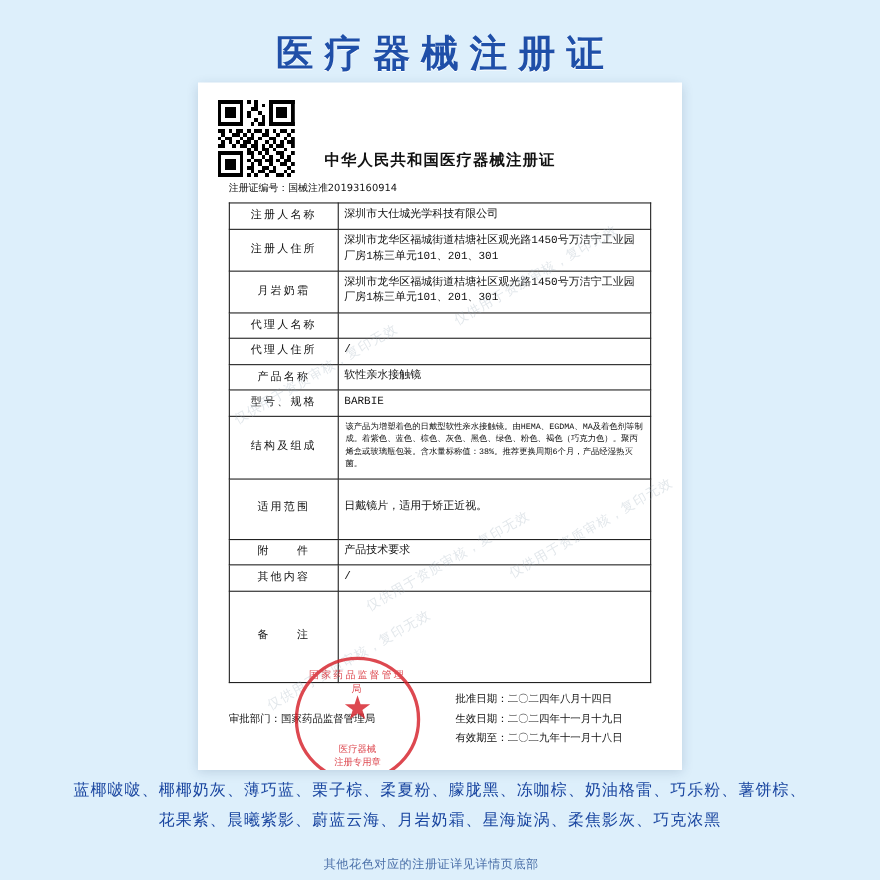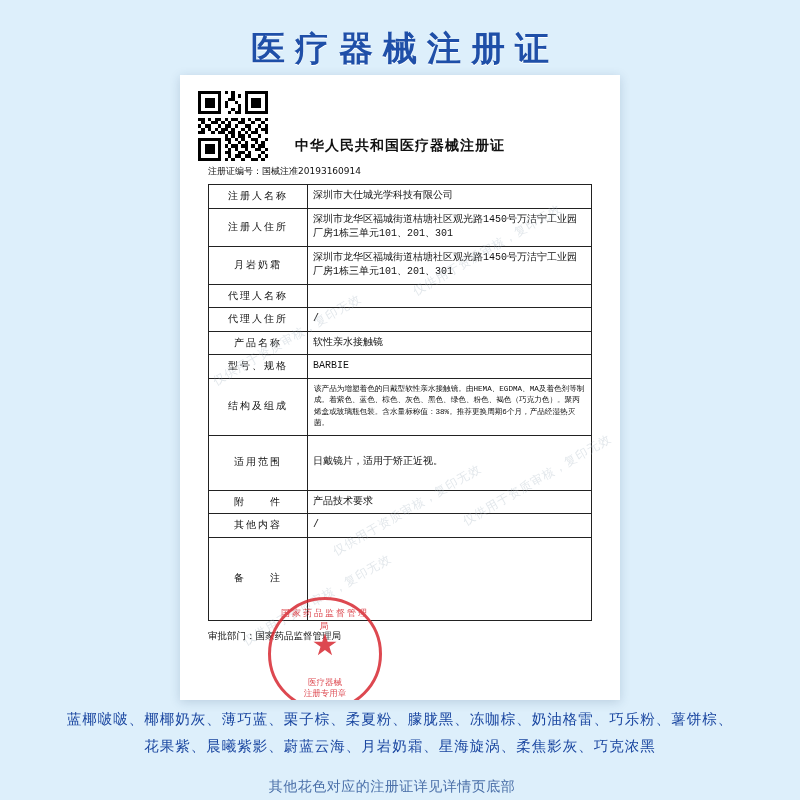--- a/index.html
+++ b/index.html
@@ -173,21 +173,21 @@
     line-height: 1.85;
     letter-spacing: 1px;
   }
   .note {
     position: absolute;
     left: 0;
     right: 16px;
     top: 778px;
     text-align: center;
     color: #4a6fa8;
-    font-size: 14px;
+    font-size: 11px;
     letter-spacing: 0.5px;
   }
 </style>
 </head>
 <body>
 
 <div class="page-title">医疗器械注册证</div>
 
 <div class="cert-sheet">
 
@@ -367,20 +367,31 @@
         <td class="value remark"></td>
       </tr>
     </tbody>
   </table>
 
   <div class="footer-block">
     <div class="approve-row">
       <div class="approve-left">
         <span>审批部门：</span><span>国家药品监督管理局</span>
       </div>
+      <div class="approve-right">
+        <div>
+          <span>批准日期：</span><span>二〇二四年八月十四日</span>
+        </div>
+        <div>
+          <span>生效日期：</span><span>二〇二四年十一月十九日</span>
+        </div>
+        <div>
+          <span>有效期至：</span><span>二〇二九年十一月十八日</span>
+        </div>
+      </div>
     </div>
     <div class="seal">
       <div class="seal-top">国家药品监督管理局</div>
       <div class="seal-star">★</div>
       <div class="seal-bottom">医疗器械<br>注册专用章</div>
     </div>
   </div>
 
 </div>
 

